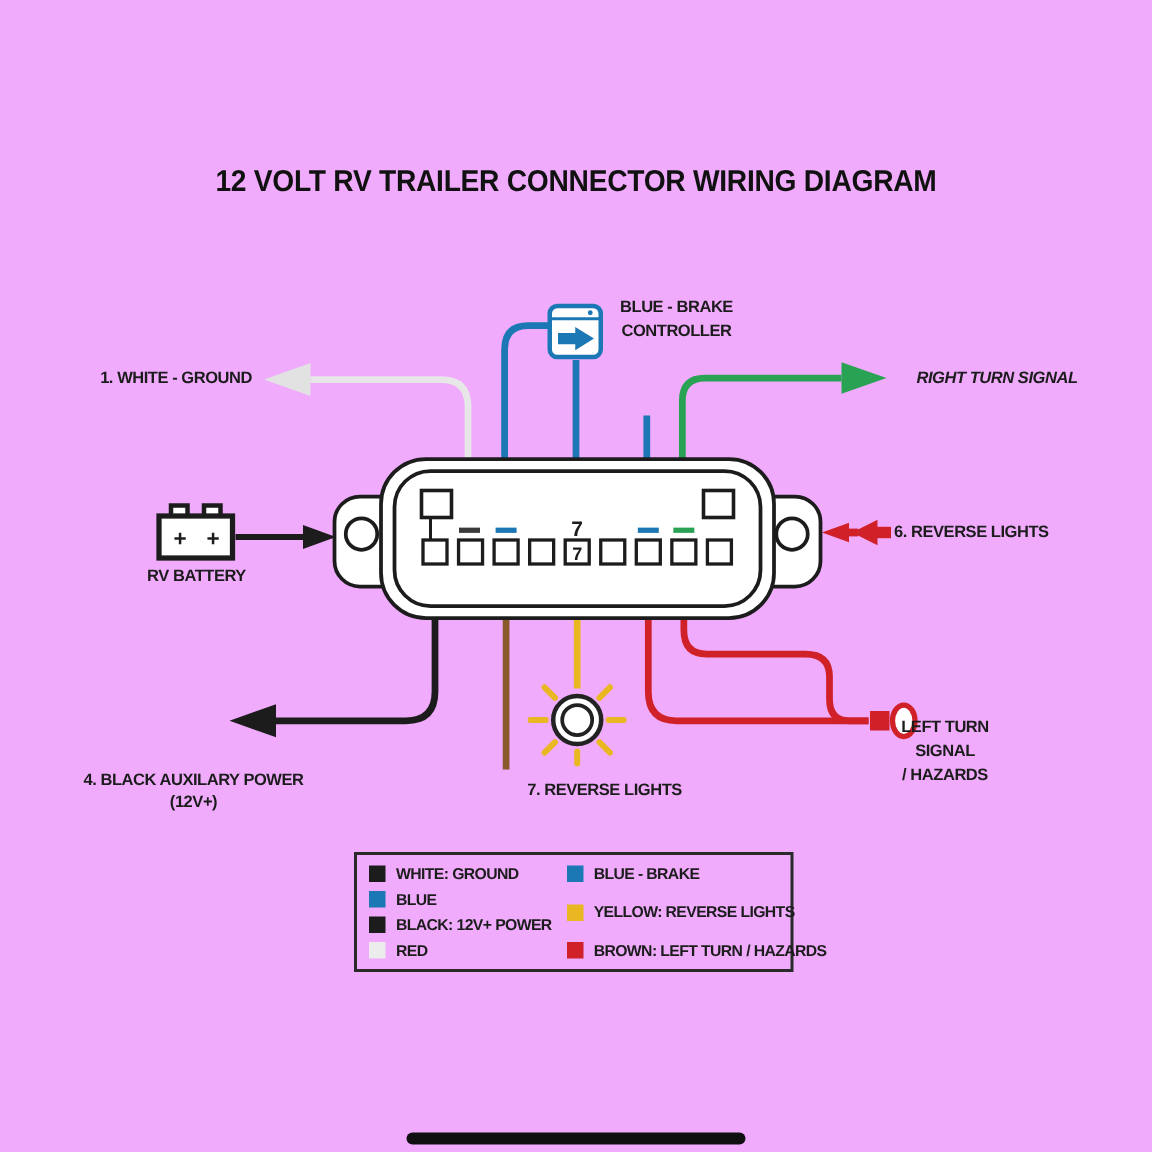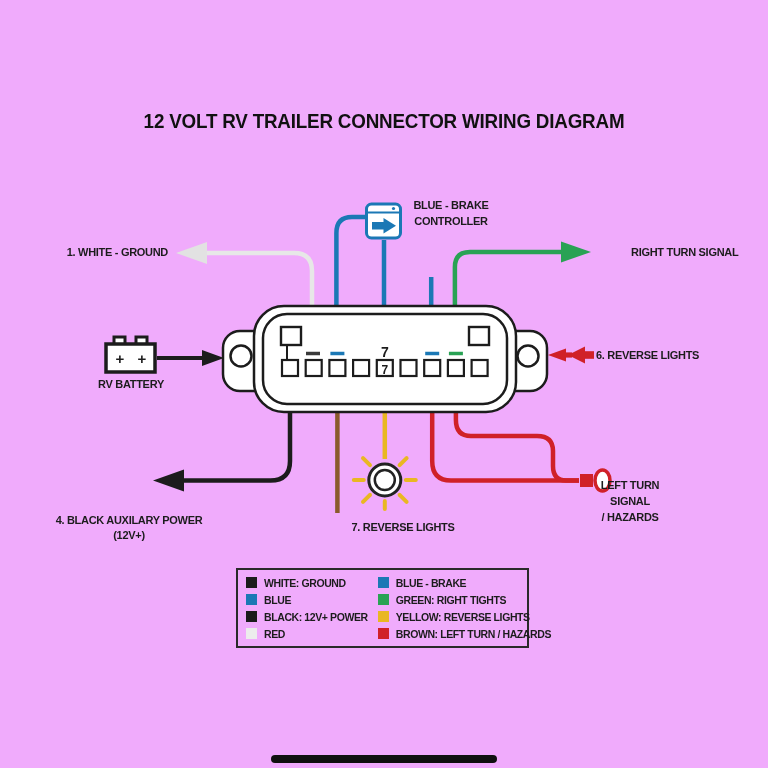--- a/index.html
+++ b/index.html
@@ -153,21 +153,21 @@
     </g>
   </svg>
 
   <div class="lbl right" style="left:40px;top:246px;width:128px;">1. WHITE - GROUND</div>
 
   <div class="lbl two center" style="left:405px;top:197px;width:92px;line-height:16px;">
     <span>BLUE - BRAKE</span><br>
     <span>CONTROLLER</span>
   </div>
 
-  <div class="lbl" style="left:631px;top:246px;">RIGHT TURN SIGNAL</div>
+  <div class="lbl" style="left:611px;top:246px;font-style:italic;">RIGHT TURN SIGNAL</div>
 
   <div class="lbl" style="left:596px;top:349px;">6. REVERSE LIGHTS</div>
 
   <div class="lbl center" style="left:95px;top:378px;width:72px;">RV BATTERY</div>
 
   <div class="lbl two center" style="left:40px;top:501px;width:178px;line-height:15px;margin-top:12px;">
     <span>4. BLACK AUXILARY POWER</span><br>
     <span>(12V+)</span>
   </div>
 
@@ -196,24 +196,20 @@
         <span class="leg-swatch" style="background: rgb(236, 236, 236);"></span>
         <span class="leg-label">RED</span>
       </div>
     </div>
     <div class="leg-col right">
       <div class="leg-row">
         <span class="leg-swatch" style="background: rgb(27, 120, 181);"></span>
         <span class="leg-label">BLUE - BRAKE</span>
       </div>
       <div class="leg-row">
-        <span class="leg-swatch" style="background: rgb(41, 162, 84);"></span>
-        <span class="leg-label">GREEN: RIGHT TIGHTS</span>
-      </div>
-      <div class="leg-row">
         <span class="leg-swatch" style="background: rgb(233, 183, 34);"></span>
         <span class="leg-label">YELLOW: REVERSE LIGHTS</span>
       </div>
       <div class="leg-row">
         <span class="leg-swatch" style="background: rgb(208, 33, 40);"></span>
         <span class="leg-label">BROWN: LEFT TURN / HAZARDS</span>
       </div>
     </div>
   </div>
 

